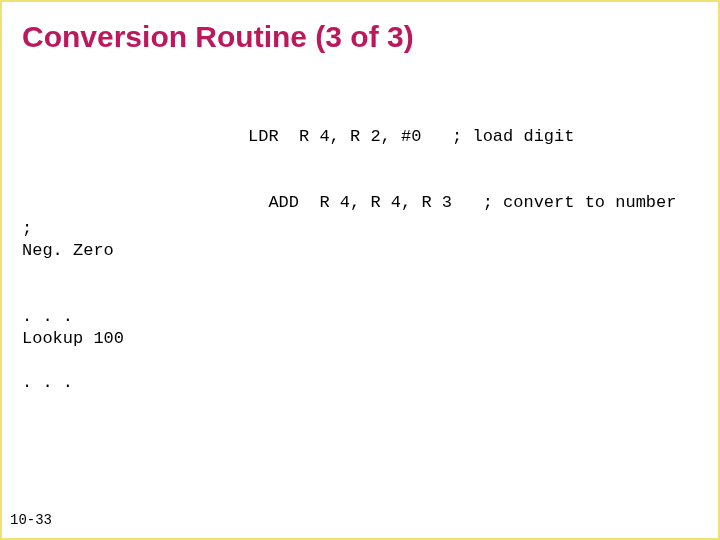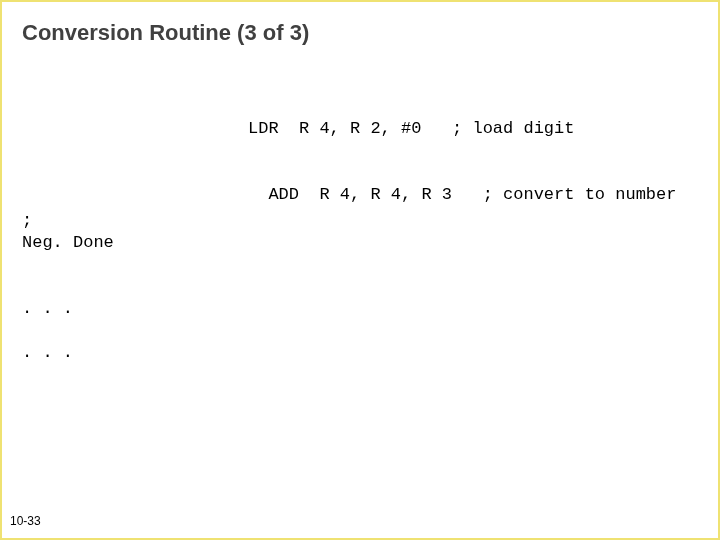--- a/index.html
+++ b/index.html
@@ -6,23 +6,23 @@
     body {
       width: 720px;
       height: 540px;
       background: #fff;
       border: 2px solid #efe272;
       padding: 18px 20px;
       font-family: Arial, Helvetica, sans-serif;
       position: relative;
     }
     .title {
-      font-size: 22px;
+      font-size: 30px;
       font-weight: bold;
-      color: #404040;
+      color: #be185d;
       margin-bottom: 28px;
     }
     .content {
       display: flex;
       flex-direction: row;
     }
     .labels-col {
       width: 198px;
       font-family: "Courier New", Courier, monospace;
       font-size: 17px;
@@ -36,38 +36,39 @@
       font-size: 17px;
       line-height: 22px;
       color: #000;
       white-space: pre;
     }
     .code-col div { height: 22px; margin-left: 28px; }
     .page-num {
       position: absolute;
       left: 8px;
       bottom: 10px;
-      font-size: 12px;
+      font-size: 14px;
       color: #000;
-      font-family: Liberation Sans, sans-serif;
+      font-family: Liberation Mono, monospace;
     }
   </style>
 </head>
 <body>
 
 <div class="title">Conversion Routine (3 of 3)</div>
 
 <div class="content">
 
   <div class="labels-col">
     <div>;</div>
-    <div>Neg. Done</div>
+    <div>Neg. Zero</div>
     <div></div>
     <div></div>
     <div>. . .</div>
+    <div>Lookup 100</div>
     <div></div>
     <div>. . .</div>
   </div>
 
   <div class="code-col">
     <div>LDR  R 4, R 2, #0   ; load digit</div>
     <div>  ADD  R 4, R 4, R 3   ; convert to number</div>
     <div></div>
     
     

